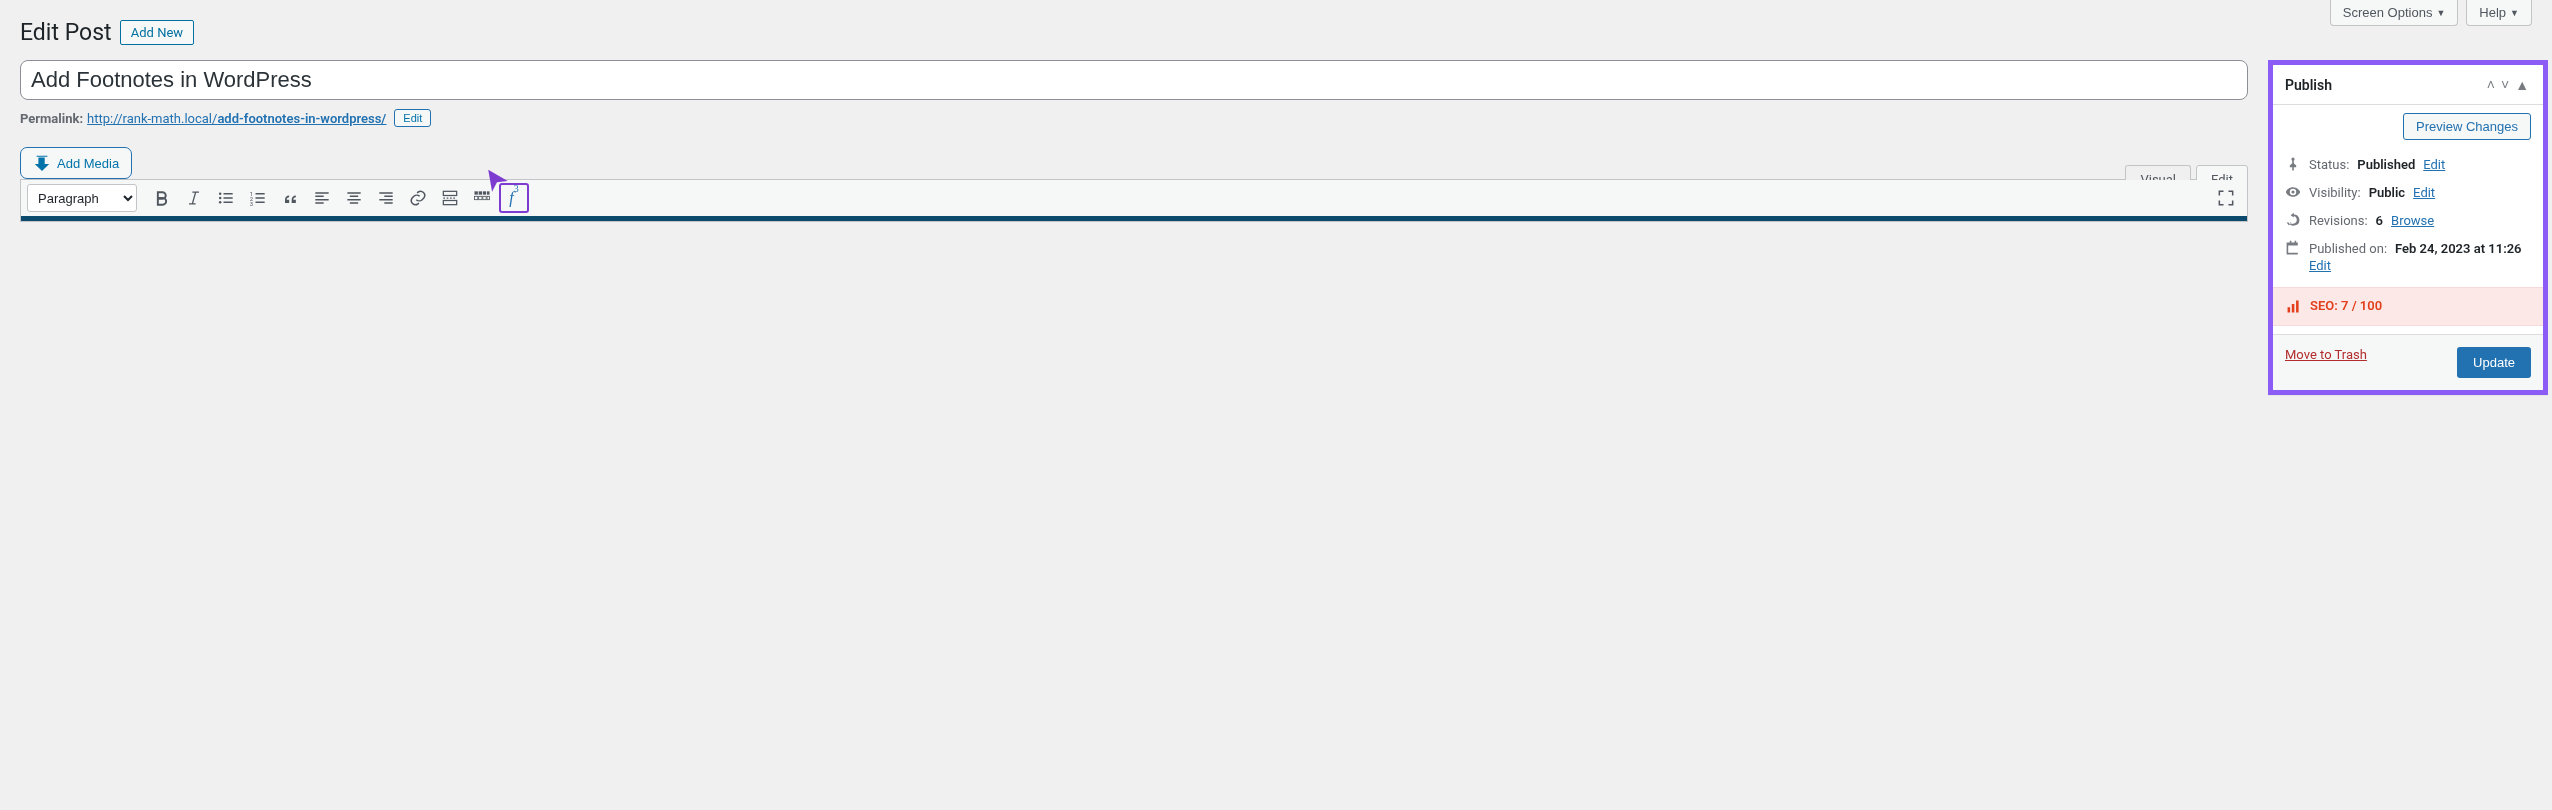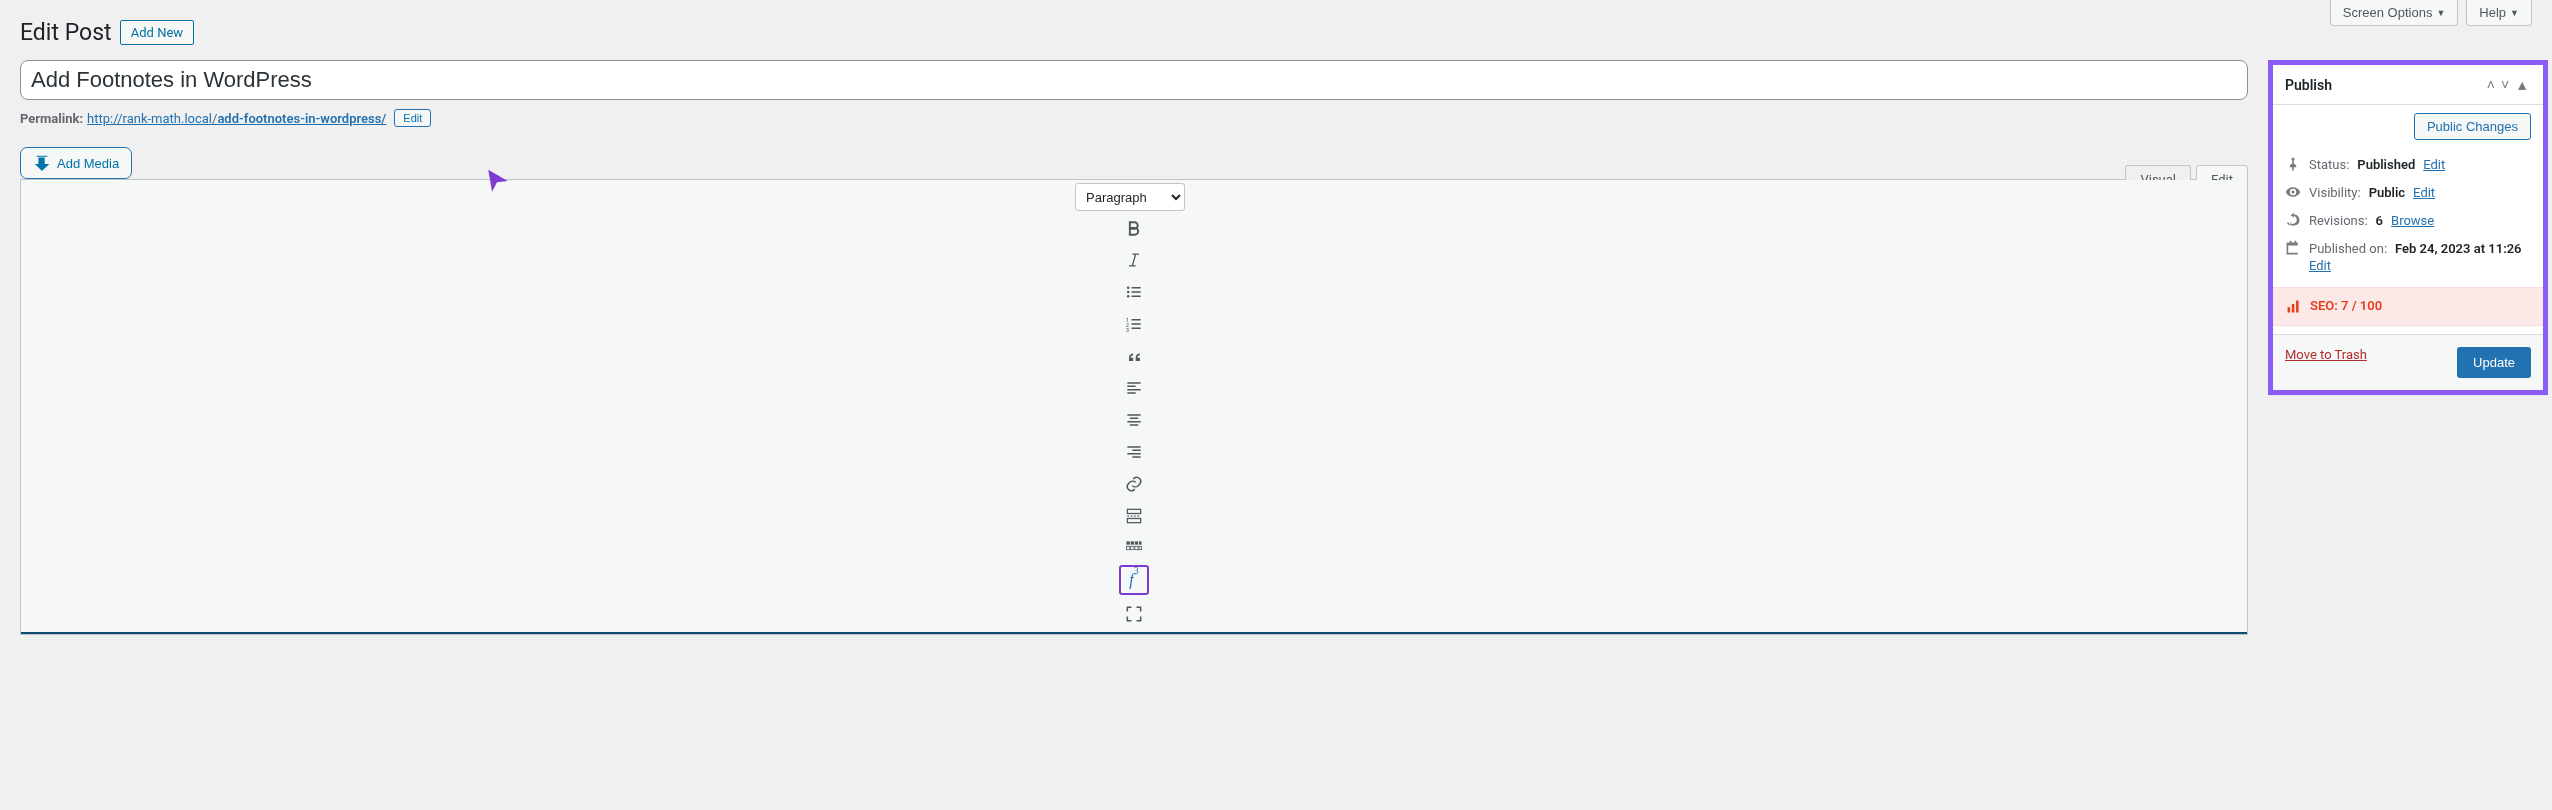--- a/index.html
+++ b/index.html
@@ -137,26 +137,25 @@
       border-bottom-color: #f0f0f1;
       color: #50575e;
     }
     .wp-editor-wrap {
       border: 1px solid #c3c4c7;
       background: #fff;
       margin-top: 0;
     }
     .toolbar {
       background: #f6f7f7;
-      border-bottom: 2px solid #0c4a6e;
+      border-bottom: 5px solid #0c4a6e;
       padding: 3px 6px;
       display: flex;
       align-items: center;
       gap: 2px;
-      flex-direction: column;
     }
     .format-select {
       width: 110px;
       height: 28px;
       border: 1px solid #c3c4c7;
       border-radius: 3px;
       background: #fff;
       font-size: 13px;
       padding: 0 6px;
       margin-right: 8px;
@@ -426,21 +425,21 @@
       <div class="postbox">
         <div class="postbox-header">
           <h2>Publish</h2>
           <div class="handle-actions">
             <span>˄</span>
             <span>˅</span>
             <span>▲</span>
           </div>
         </div>
         <div class="inside submitbox">
-          <button class="preview-btn">Public Changes</button>
+          <button class="preview-btn">Preview Changes</button>
           <div class="clear"></div>
 
           <div class="misc">
             <svg viewBox="0 0 20 20">
                 <path d="M10 2a2 2 0 0 0-2 2c0 .7.4 1.4 1 1.7V9l-3 3v2h3v4h2v-4h3v-2l-3-3V5.7c.6-.3 1-1 1-1.7a2 2 0 0 0-2-2z"></path>
               </svg>
             <span class="lbl">Status:</span>
             <span class="val">Published</span>
             <a>Edit</a>
           </div>

